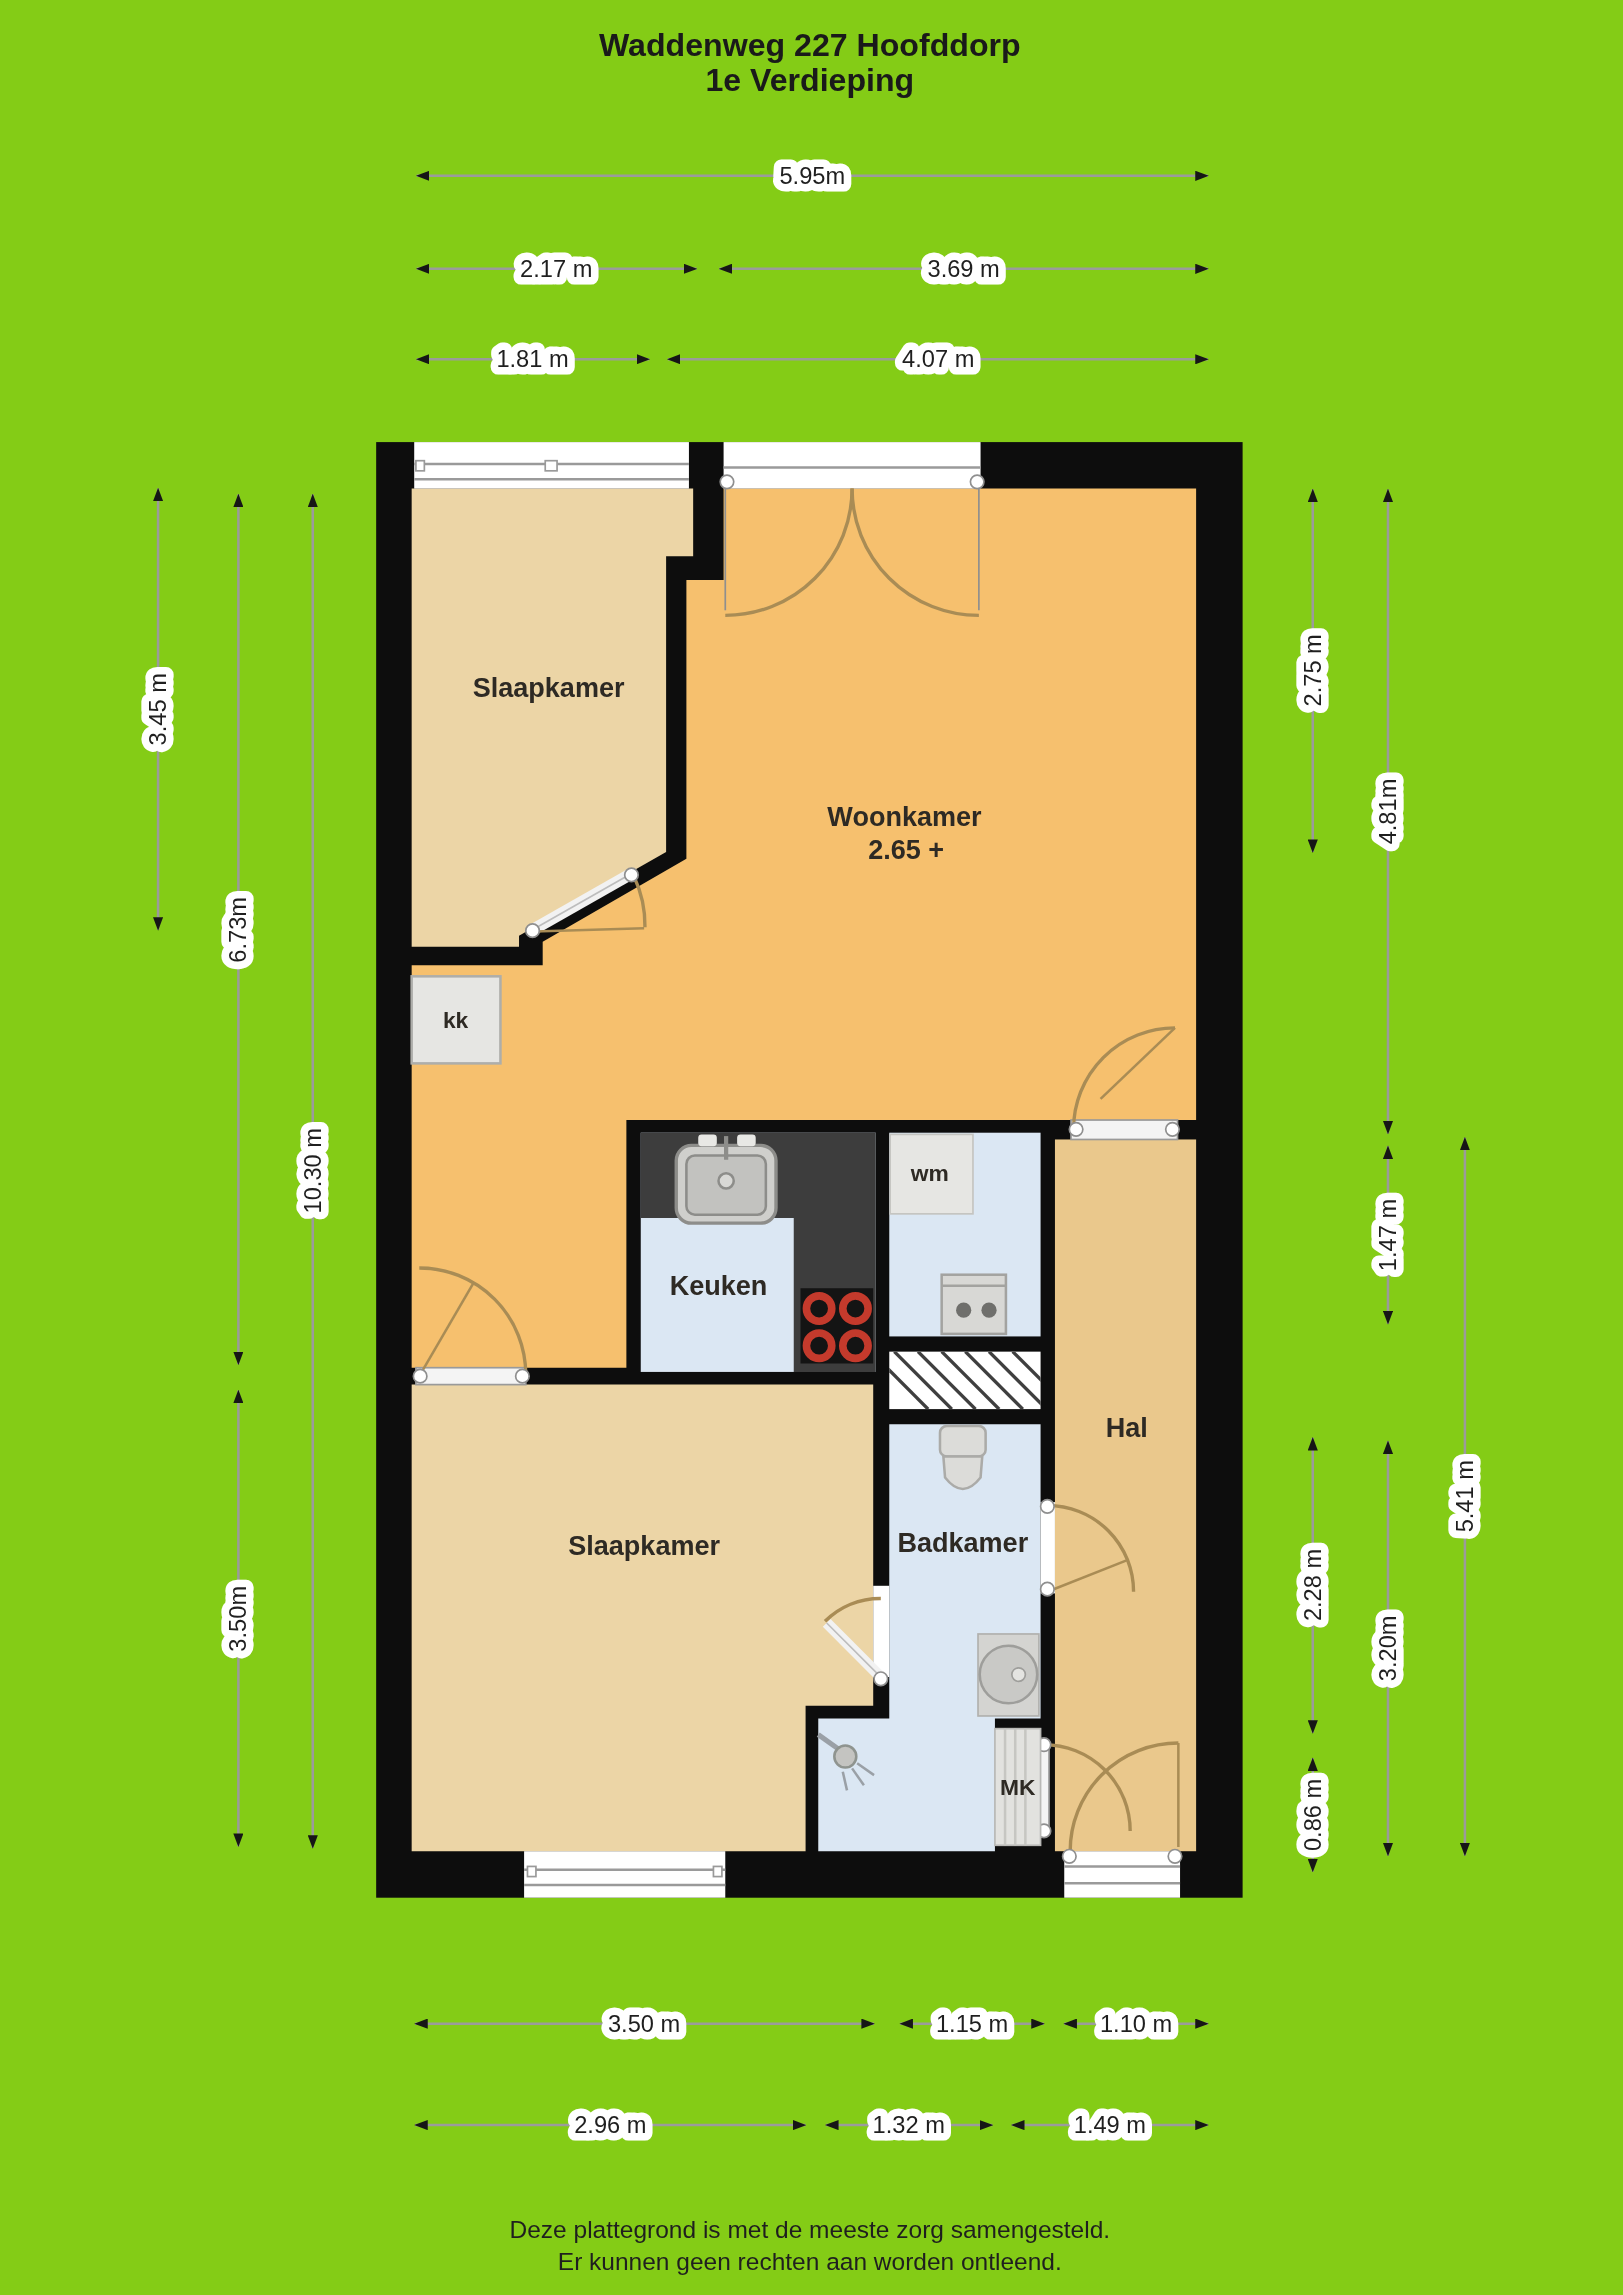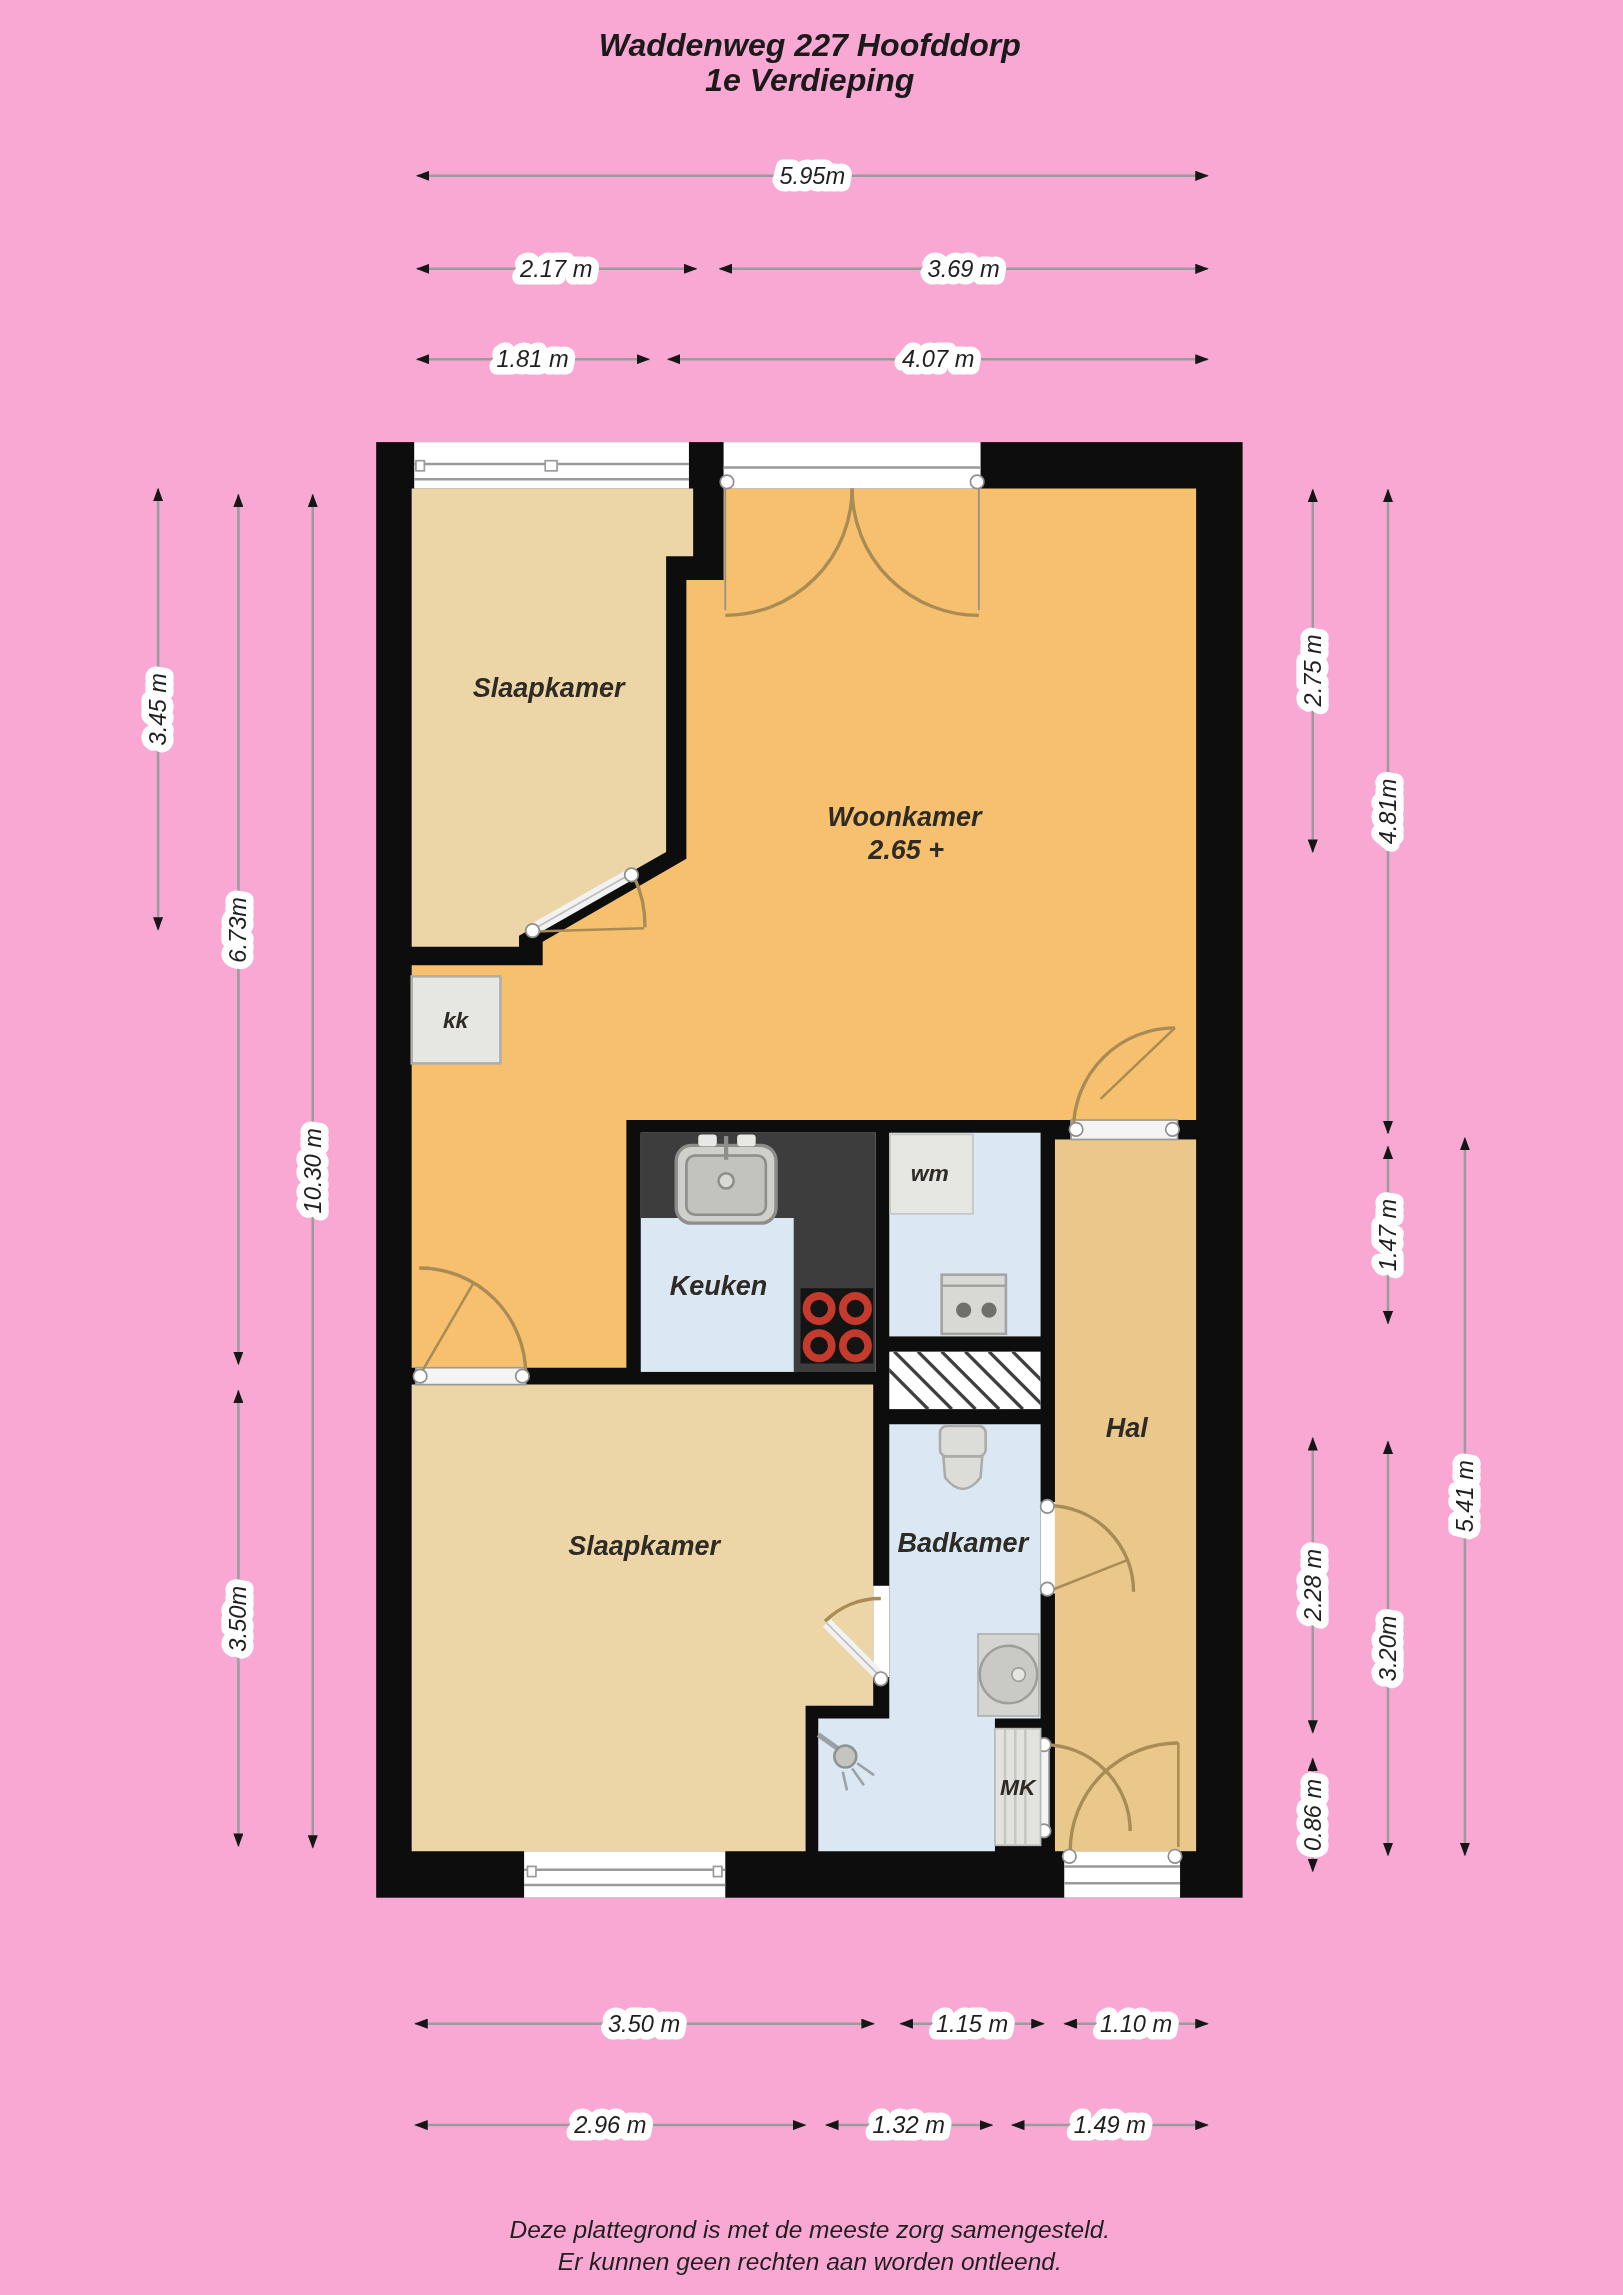--- a/index.html
+++ b/index.html
@@ -1,17 +1,17 @@
 <!DOCTYPE html>
 <html style="font-size:13.5px"><head>
 <meta charset="utf-8">
 <style>
   html,body{margin:0;padding:0;background:#ffffff;}
-  .page{position:relative;width:1623px;height:2295px;background:#f9a8d4;overflow:hidden;
-        font-family:"Liberation Sans", sans-serif;font-style:italic;}
+  .page{position:relative;width:1623px;height:2295px;background:#84cc16;overflow:hidden;
+        font-family:"Liberation Sans", sans-serif;}
   svg{position:absolute;left:0;top:0;}
   text{font-family:"Liberation Sans", sans-serif;}
   .title-line{font-size:38px;font-weight:bold;fill:#1a1a1a;text-anchor:middle;}
   .footer-line{font-size:29px;fill:#1f1f1f;text-anchor:middle;}
   .room-label{font-size:32px;font-weight:bold;fill:#2e2a24;text-anchor:middle;}
   .room-label.small{font-size:27px;}
   .dim{font-size:28px;fill:#1f1f1f;text-anchor:middle;dominant-baseline:central;
        paint-order:stroke;stroke:#ffffff;stroke-width:18px;stroke-linejoin:round;}
   .dimline{stroke:#9b9b9b;stroke-width:3;}
   .arc{stroke:#a98c55;stroke-width:4;fill:none;}

